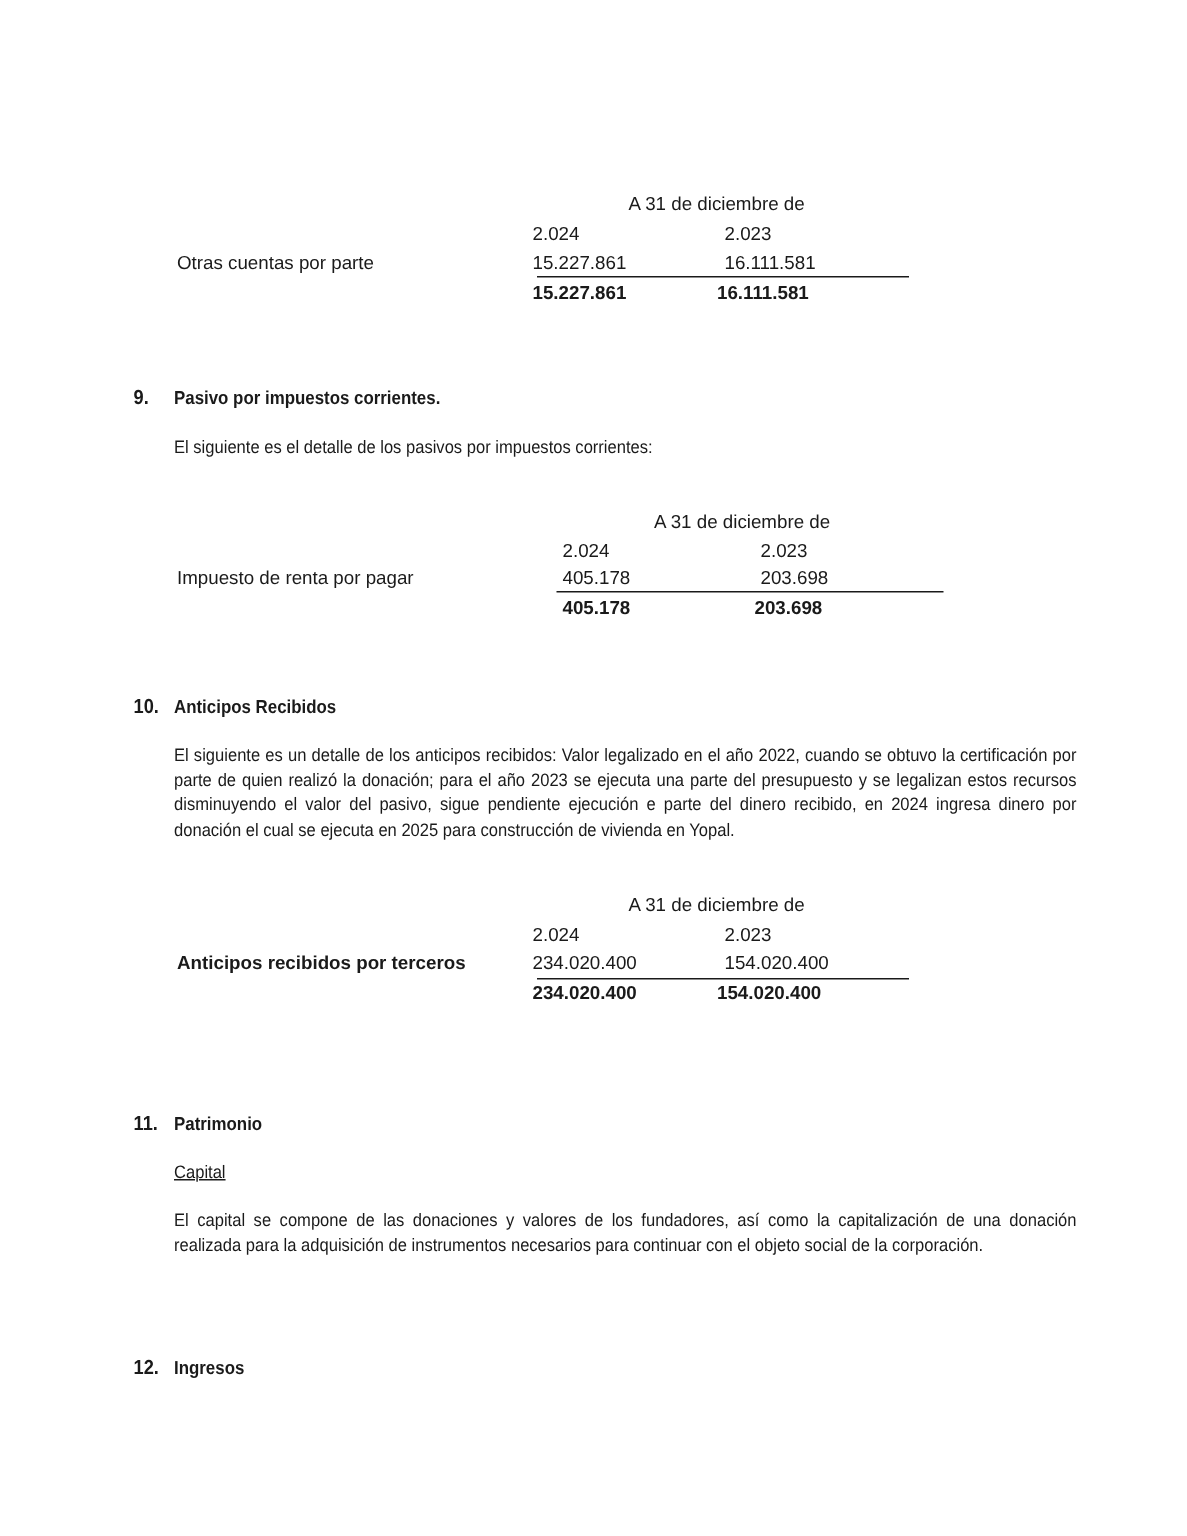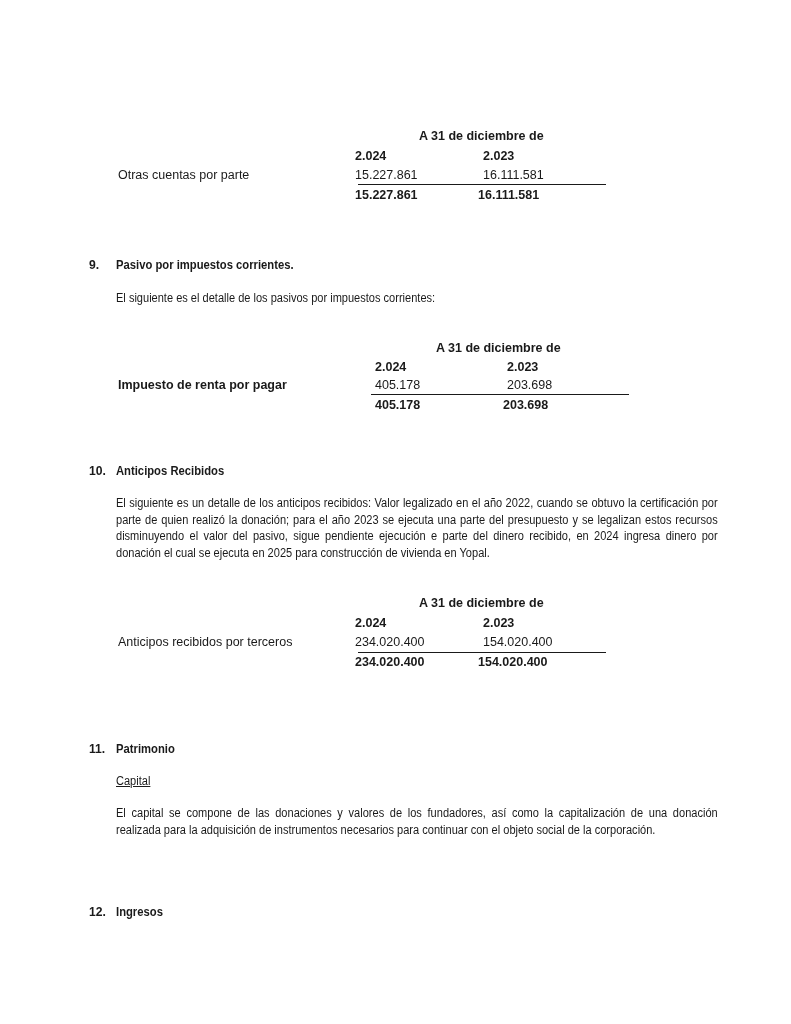--- a/index.html
+++ b/index.html
@@ -1,19 +1,19 @@
 <!DOCTYPE html>
 <html><head>
   <meta charset="utf-8">
   <style>
     html, body { margin: 0; padding: 0; background: #ffffff; }
     body { width: 791px; height: 1024px; position: relative; overflow: hidden; color: #1a1a1a; }
     .abs { position: absolute; }
     .tbl { font-family: "Liberation Sans", sans-serif; font-size: 12.5px; }
-    .tbl .hdr { font-weight: bold; }
+    .tbl .hdr { font-weight: normal; }
     .tbl .num { text-align: left; width: 120px; }
     .tbl .bold { font-weight: bold; }
     .rule { position: absolute; height: 0; border-top: 1px solid #1a1a1a; }
     .heading { font-family: "Liberation Sans", sans-serif; font-weight: bold; font-size: 12.5px; transform: scaleX(0.9); transform-origin: left; }
     .heading .no { display: inline-block; width: 30px; font-size: 13.5px; }
     .para { font-family: "Liberation Sans", sans-serif; font-size: 12px; line-height: 16.7px; text-align: justify; transform: scaleX(0.92); transform-origin: left; }
     .underline { text-decoration: underline; }
   </style>
 </head>
 <body>
@@ -32,38 +32,38 @@
 
 <div class="abs heading" style="left:89px; top:257px;">
   <span class="no">9.</span><span>Pasivo por impuestos corrientes.</span>
 </div>
 <div class="abs para" style="left:116px; top:290px; width:640px;">El siguiente es el detalle de los pasivos por impuestos corrientes:</div>
 
 <div class="tbl">
   <div class="abs hdr" style="left:436px; top:341px;">A 31 de diciembre de</div>
   <div class="abs hdr num" style="left:375px; top:360px;">2.024</div>
   <div class="abs hdr num" style="left:507px; top:360px;">2.023</div>
-  <div class="abs" style="left:118px; top:378px;font-weight:bold;">Impuesto de renta por pagar</div>
+  <div class="abs" style="left:118px; top:378px;">Impuesto de renta por pagar</div>
   <div class="abs num" style="left:375px; top:378px;">405.178</div>
   <div class="abs num" style="left:507px; top:378px;">203.698</div>
   <div class="rule" style="left:371px; top:394px; width:258px;"></div>
   <div class="abs num bold" style="left:375px; top:398px;">405.178</div>
   <div class="abs num bold" style="left:503px; top:398px;">203.698</div>
 </div>
 
 <div class="abs heading" style="left:89px; top:463px;">
   <span class="no">10.</span><span>Anticipos Recibidos</span>
 </div>
 <div class="abs para" style="left:116px; top:495px; width:654px;">El siguiente es un detalle de los anticipos recibidos: Valor legalizado en el año 2022, cuando se obtuvo la certificación por parte de quien realizó la donación; para el año 2023 se ejecuta una parte del presupuesto y se legalizan estos recursos disminuyendo el valor del pasivo, sigue pendiente ejecución e parte del dinero recibido, en 2024 ingresa dinero por donación el cual se ejecuta en 2025 para construcción de vivienda en Yopal.</div>
 
 <div class="tbl">
   <div class="abs hdr" style="left:419px; top:596px;">A 31 de diciembre de</div>
   <div class="abs hdr num" style="left:355px; top:616px;">2.024</div>
   <div class="abs hdr num" style="left:483px; top:616px;">2.023</div>
-  <div class="abs" style="left:118px; top:635px;">Anticipos recibidos por terceros</div>
+  <div class="abs" style="left:118px; top:635px;font-weight:bold;">Anticipos recibidos por terceros</div>
   <div class="abs num" style="left:355px; top:635px;">234.020.400</div>
   <div class="abs num" style="left:483px; top:635px;">154.020.400</div>
   <div class="rule" style="left:358px; top:652px; width:248px;"></div>
   <div class="abs num bold" style="left:355px; top:655px;">234.020.400</div>
   <div class="abs num bold" style="left:478px; top:655px;">154.020.400</div>
 </div>
 
 <div class="abs heading" style="left:89px; top:741px;">
   <span class="no">11.</span><span>Patrimonio</span>
 </div>

